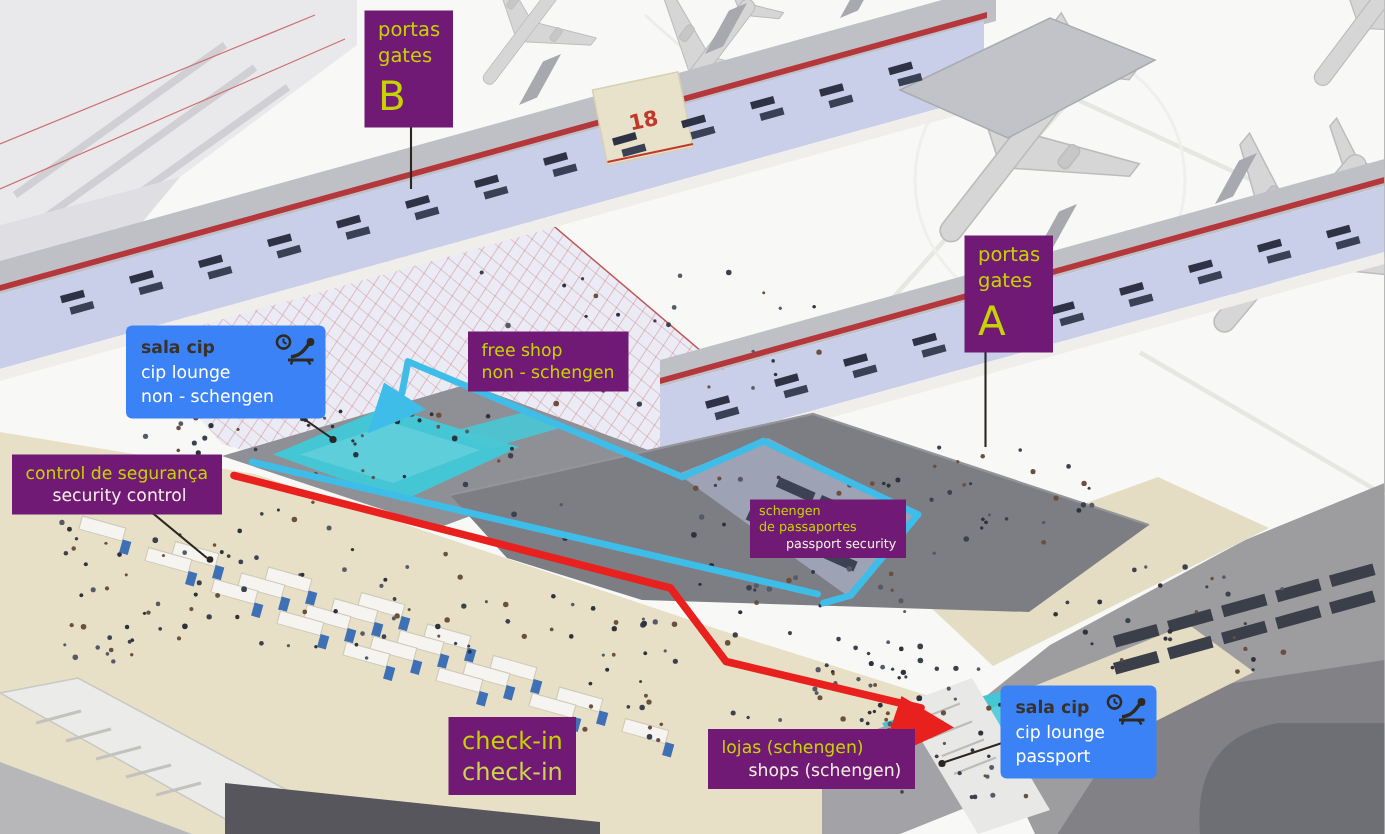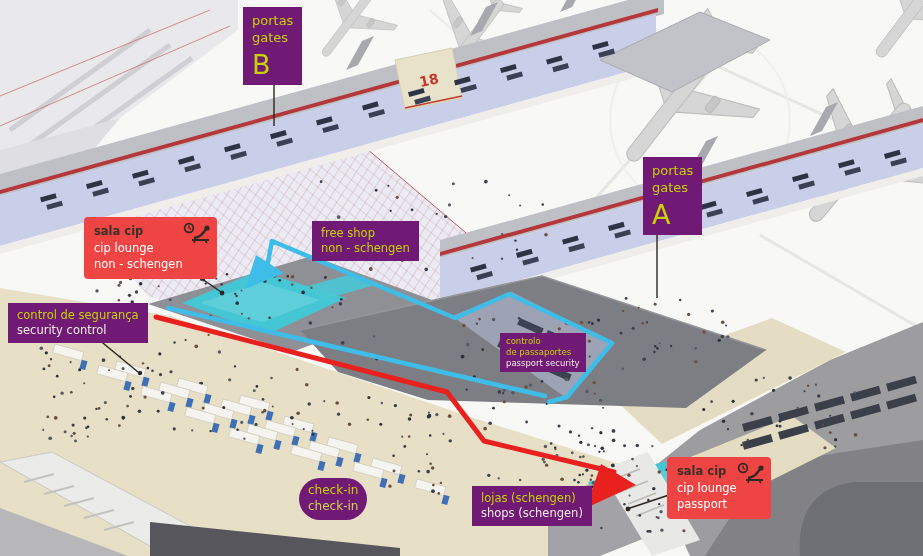--- a/index.html
+++ b/index.html
@@ -1,25 +1,25 @@
 <!DOCTYPE html>
 <html><head>
 <meta charset="utf-8">
 <style>
   html,body{margin:0;padding:0;background:#777;}
   #scene{position:relative;width:923px;height:556px;overflow:hidden;
          font-family:"DejaVu Sans","Liberation Sans",sans-serif;background:#f8f8f6;}
   #scene svg.base{position:absolute;left:0;top:0;}
   .label{position:absolute;background:#701a75;color:#c6d300;padding:5px 9px;
          font-size:11.5px;line-height:1.32;white-space:nowrap;z-index:20;}
-  .label .en{color:#f2eee3;}
+  .label .en{color:#f2eee3;margin-left:18px;}
   .label .lime2{color:#ccd64d;}
   .label .letter{font-size:27px;line-height:1.05;margin-top:5px;color:#c6d300;}
   .label.small{font-size:8.5px;padding:3px 6px;line-height:1.3;}
-  .cyanlabel{position:absolute;background:#ef4444;border-radius:4px;color:#fff;
+  .cyanlabel{position:absolute;background:#3b82f6;border-radius:4px;color:#fff;
          padding:6px 34px 6px 10px;font-size:11.5px;line-height:1.45;
          white-space:nowrap;z-index:20;}
   .cyanlabel .pt{color:#3a3128;font-weight:bold;}
   .cicon{position:absolute;right:5px;top:5px;}
   #watermark{position:absolute;right:0;bottom:0;width:340px;height:80px;z-index:30;pointer-events:none;}
   #wm-cjk{position:absolute;right:62px;bottom:26px;font-size:33px;font-weight:bold;
           letter-spacing:3px;color:rgba(255,255,255,.55);}
   #wm-latin{position:absolute;right:62px;bottom:4px;font-size:25px;font-weight:bold;
           letter-spacing:1.5px;color:rgba(255,255,255,.5);}
   #wm-logo{position:absolute;right:-6px;bottom:-8px;}
@@ -695,26 +695,26 @@
   <div>free shop</div>
   <div>non - schengen</div>
 </div>
 
 <div class="label" style="left:8px;top:303px;">
   <div>control de segurança</div>
   <div class="en">security control</div>
 </div>
 
 <div class="label small" style="left:500px;top:333px;">
-  <div>controlo</div>
+  <div>schengen</div>
   <div>de passaportes</div>
   <div class="en">passport security</div>
 </div>
 
-<div class="label" style="left:299px;top:478px;font-size:12px;border-radius:21px;">
+<div class="label" style="left:299px;top:478px;font-size:16px;">
   <div>check-in</div>
   <div class="lime2">check-in</div>
 </div>
 
 <div class="label" style="left:472px;top:486px;">
   <div>lojas (schengen)</div>
   <div class="en">shops (schengen)</div>
 </div>
 
 <div class="cyanlabel" style="left:667px;top:457px;">

